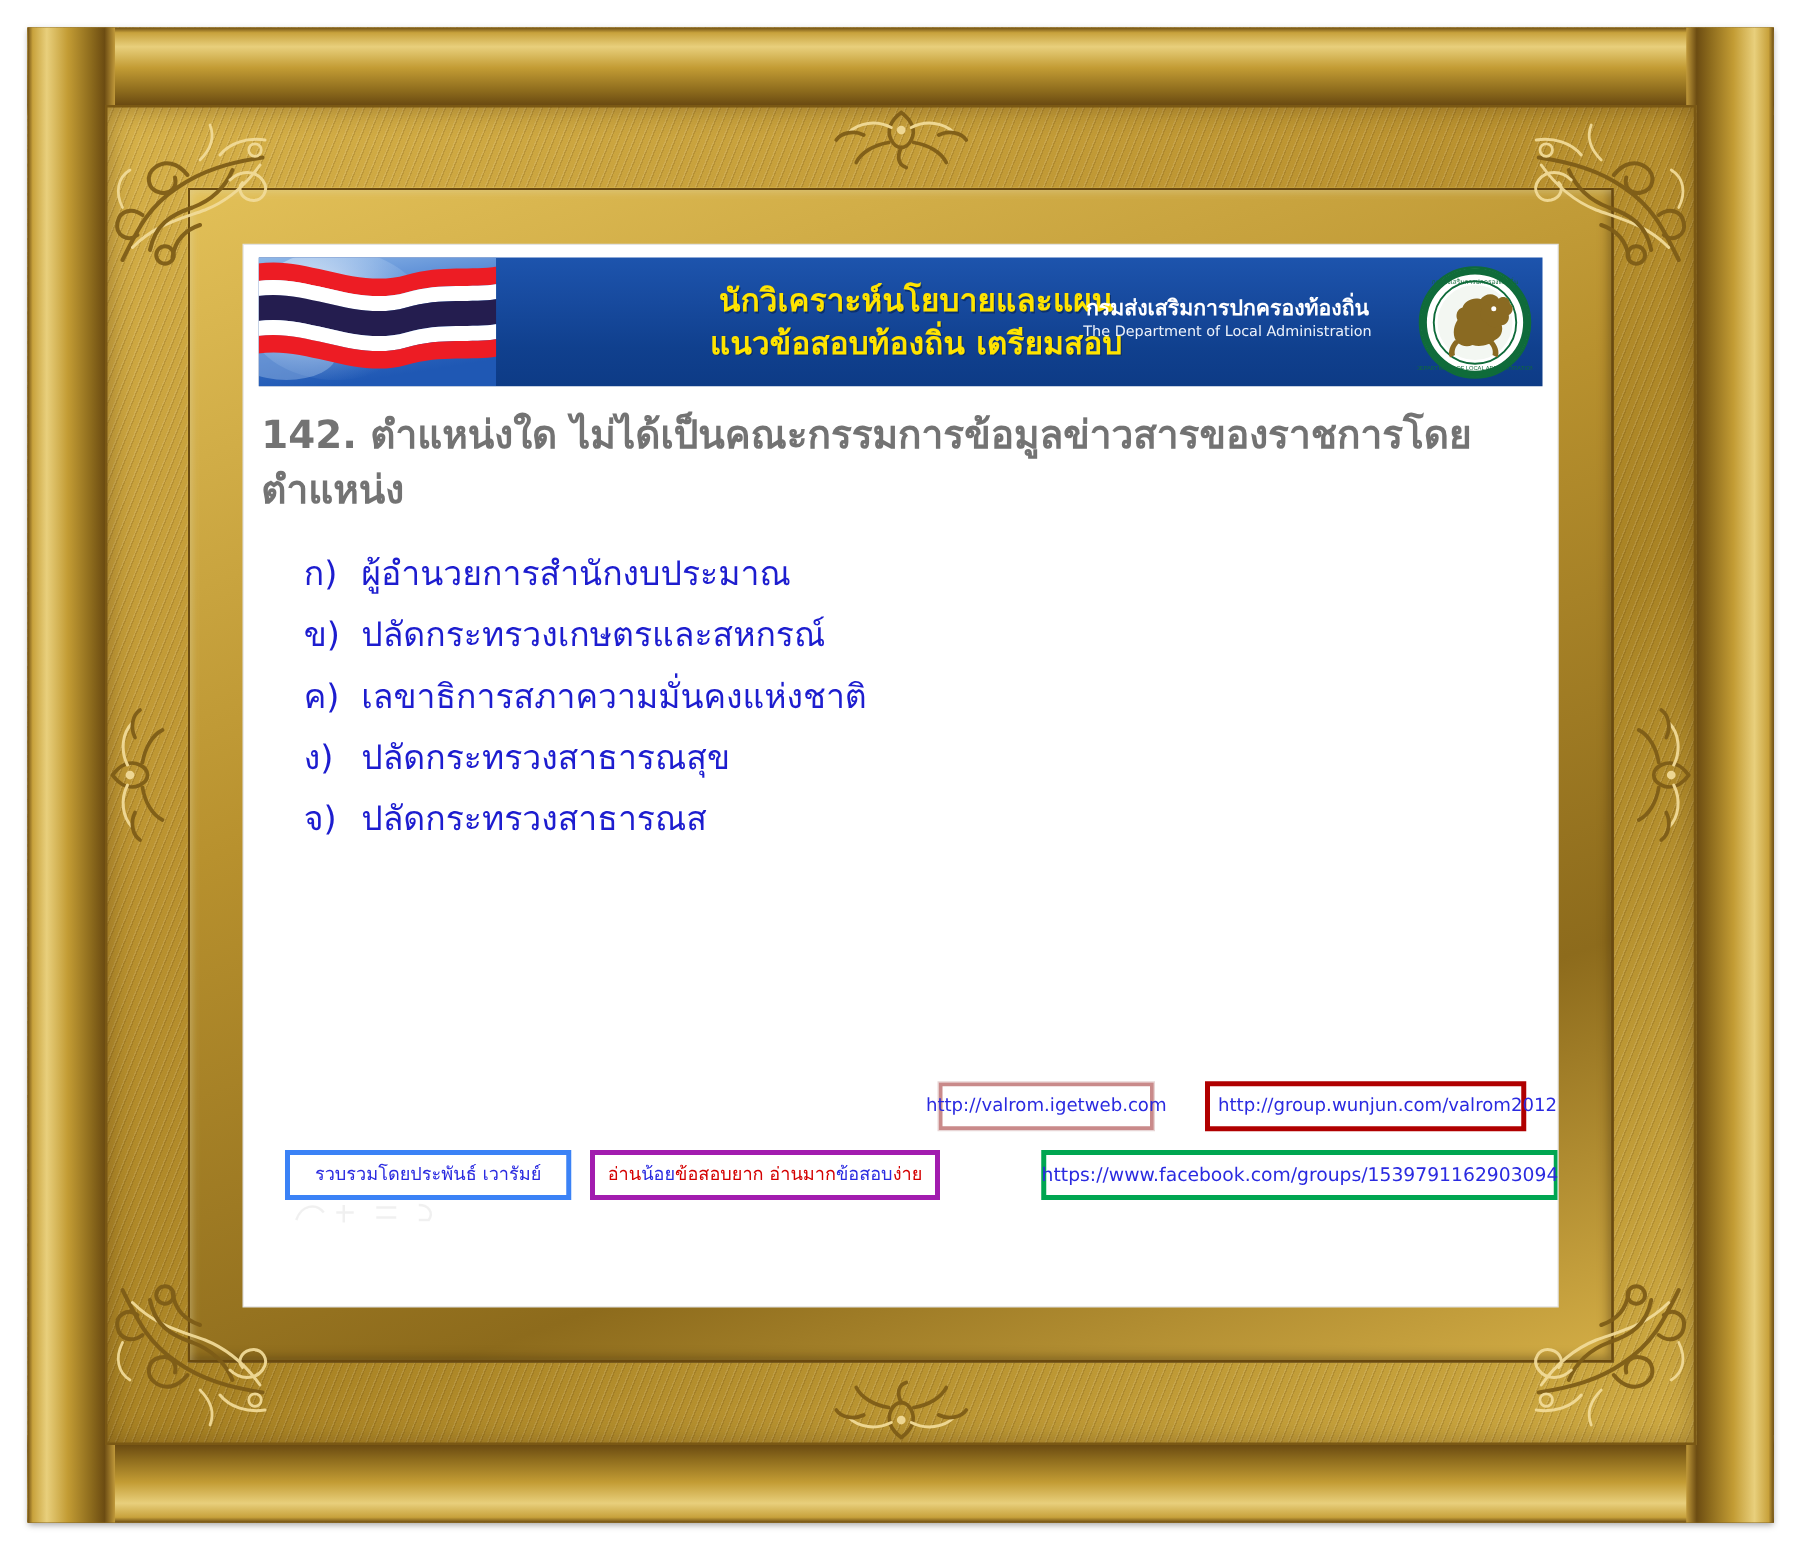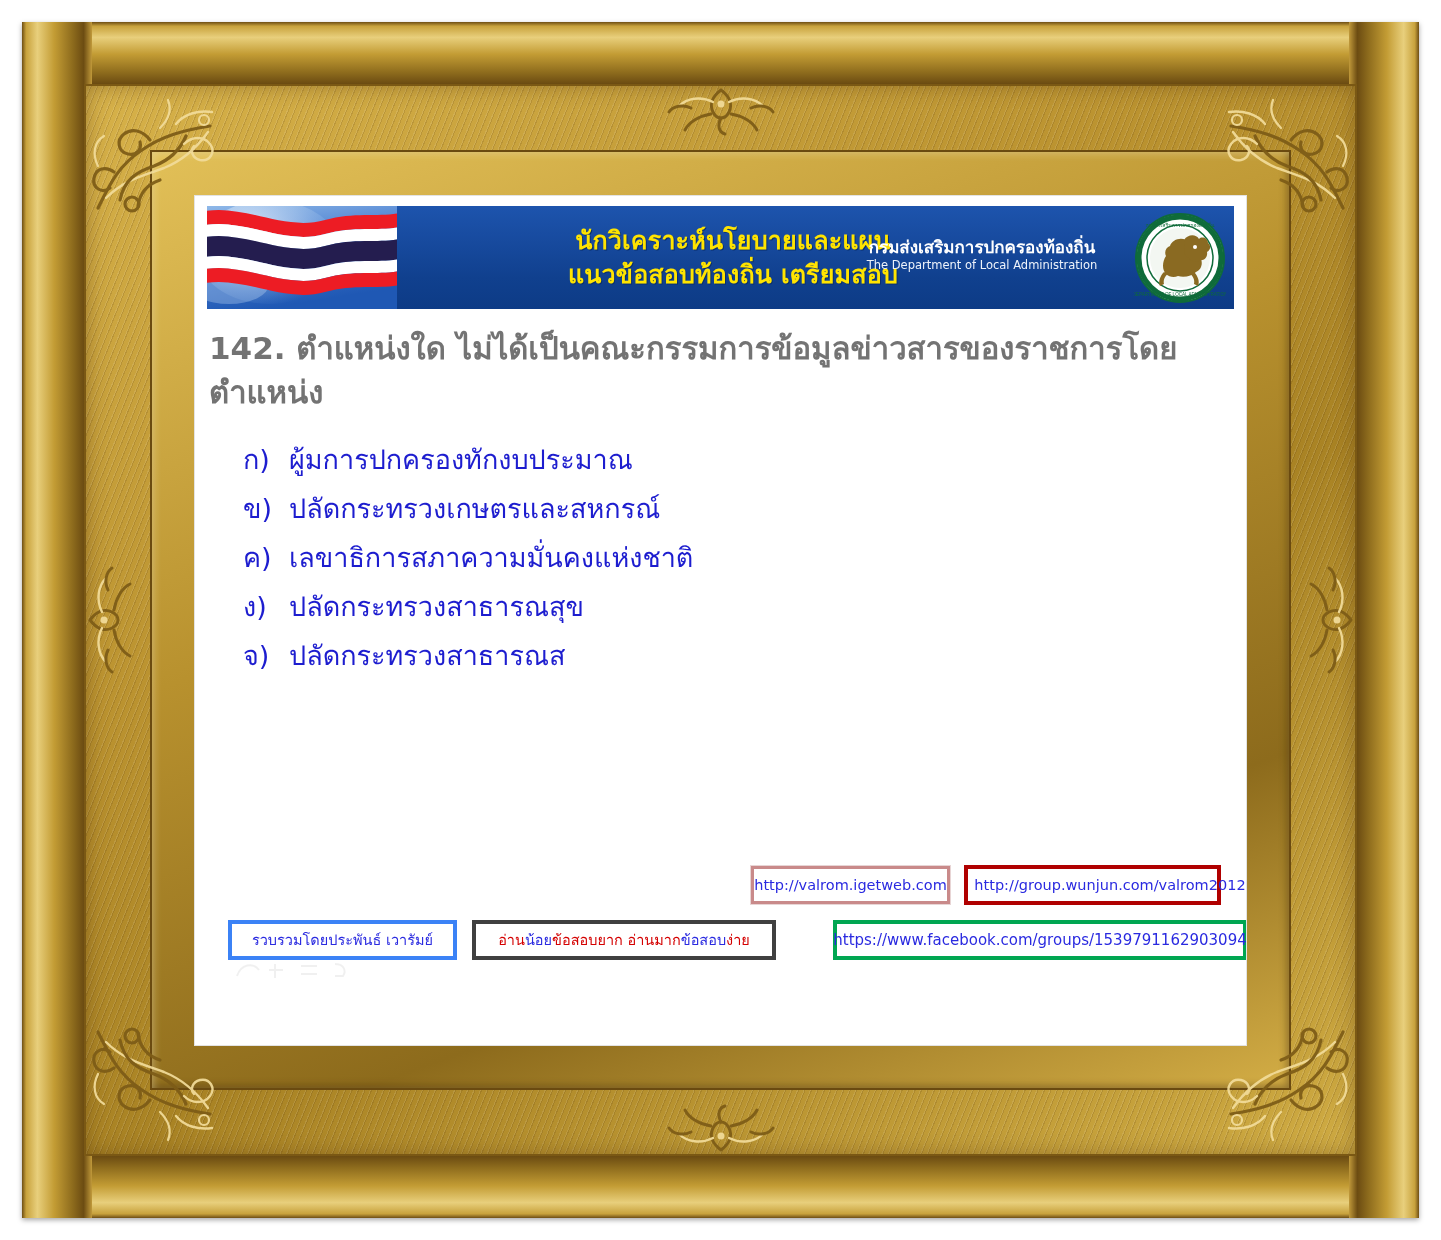--- a/index.html
+++ b/index.html
@@ -159,36 +159,36 @@
     background:#ffffff;
     display:flex;align-items:center;justify-content:center;
     box-sizing:border-box;
     white-space:nowrap;
   }
   .lb-txt{font-size:14.5px;line-height:1;}
   .lb-blue{color:#2a2ae0;}
   .lb-red{color:#d40000;}
 
   #box-igetweb{
-    left:556px;top:670px;width:199px;height:38px;
+    left:556px;top:670px;width:172px;height:38px;
     border:3px solid #c98a8a;
     box-shadow:inset 0 0 0 1px #ffffff, 0 0 0 1px #e8d5d5;
   }
   #box-wunjun{
     left:769px;top:669px;width:257px;height:40px;
     border:4px solid #b00000;
     padding-left:35px;
   }
   #box-author{
     left:33px;top:724px;width:229px;height:40px;
     border:4px solid #3b82f6;
   }
   #box-motto{
-    left:277px;top:724px;width:304px;height:40px;
-    border:4px solid #404040;
+    left:277px;top:724px;width:280px;height:40px;
+    border:4px solid #a21caf;
   }
   #box-facebook{
     left:638px;top:724px;width:414px;height:40px;
     border:4px solid #00a651;
   }
   .lb-facebook .lb-txt{font-size:15px;}
 
   
   .watermark{
     position:absolute;left:36px;top:762px;width:210px;height:26px;
@@ -386,21 +386,21 @@
     </div>
   </div>
 
   <div class="qblock">
     <div class="qtext">142. ตำแหน่งใด ไม่ได้เป็นคณะกรรมการข้อมูลข่าวสารของราชการโดยตำแหน่ง</div>
   </div>
 
   <div class="options">
     <div class="option-row">
       <span class="option-key">ก)</span>
-      <span class="option-text">ผู้มการปกครองทักงบประมาณ</span>
+      <span class="option-text">ผู้อำนวยการสำนักงบประมาณ</span>
     </div>
     <div class="option-row">
       <span class="option-key">ข)</span>
       <span class="option-text">ปลัดกระทรวงเกษตรและสหกรณ์</span>
     </div>
     <div class="option-row">
       <span class="option-key">ค)</span>
       <span class="option-text">เลขาธิการสภาความมั่นคงแห่งชาติ</span>
     </div>
     <div class="option-row">

